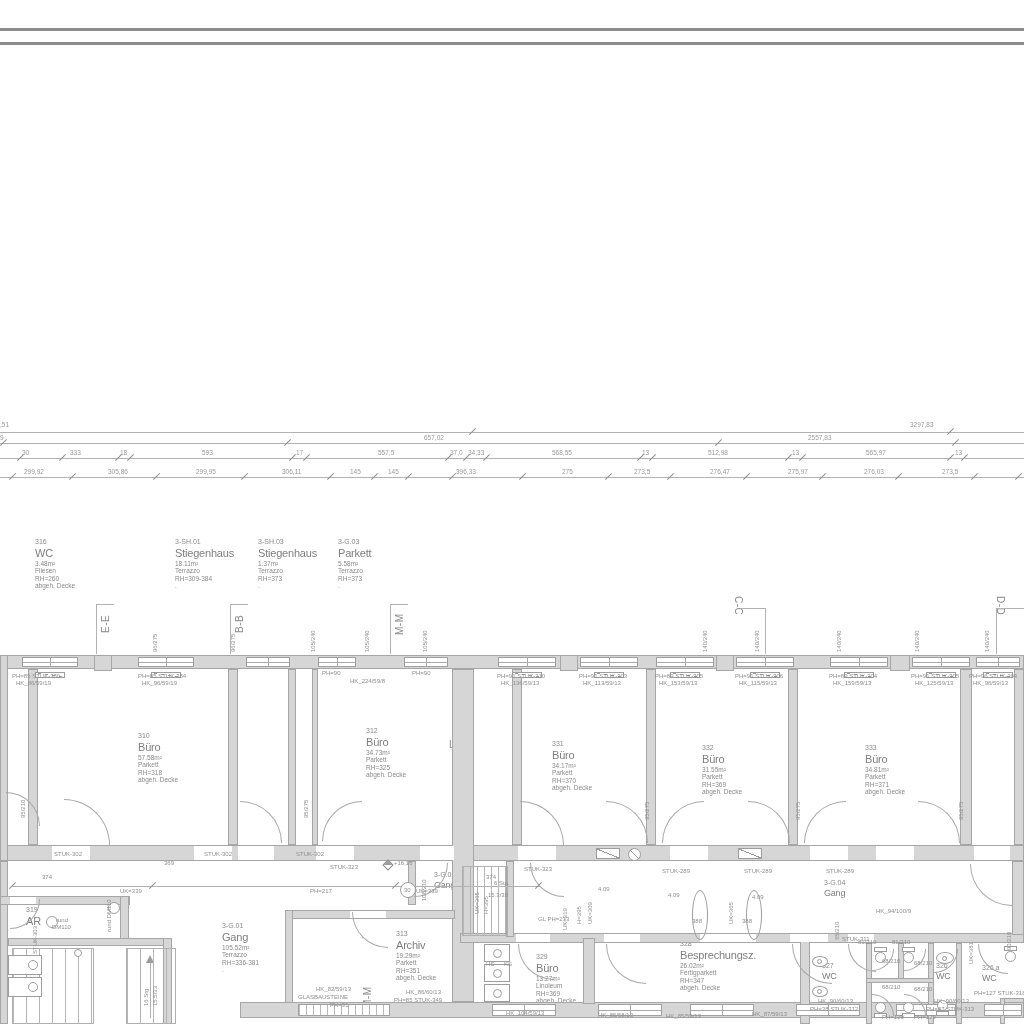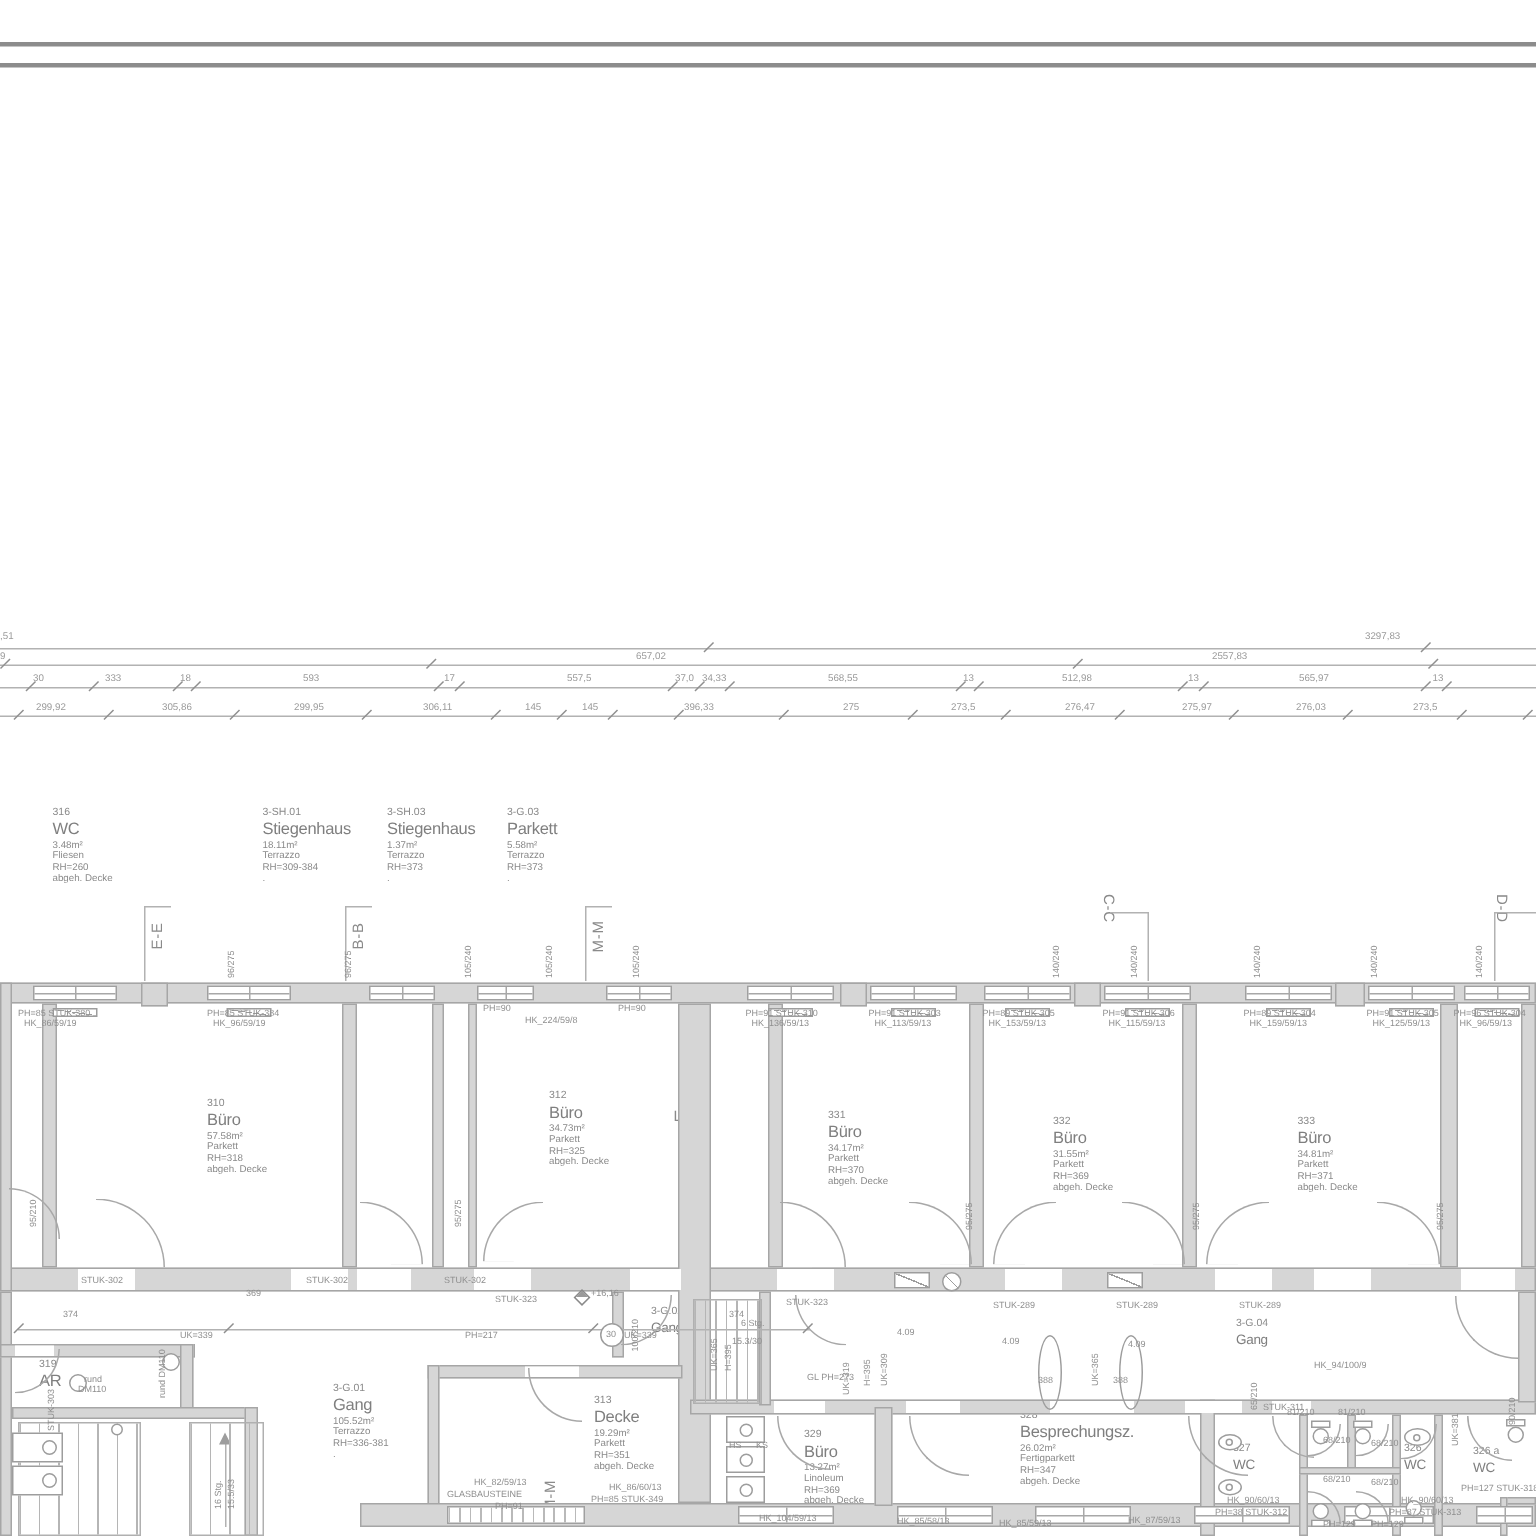--- a/index.html
+++ b/index.html
@@ -118,21 +118,21 @@
   <div class="room-label" style="left:222px;top:922px">
     <div class="num">3-G.01</div>
     <div class="nm">Gang</div>
     <div>105.52m²</div>
     <div>Terrazzo</div>
     <div>RH=336-381</div>
     <div>.</div>
   </div>
   <div class="room-label" style="left:396px;top:930px">
     <div class="num">313</div>
-    <div class="nm">Decke</div>
+    <div class="nm">Archiv</div>
     <div>19.29m²</div>
     <div>Parkett</div>
     <div>RH=351</div>
     <div>abgeh. Decke</div>
   </div>
   <div class="room-label" style="left:536px;top:953px">
     <div class="num">329</div>
     <div class="nm">Büro</div>
     <div>13.27m²</div>
     <div>Linoleum</div>

